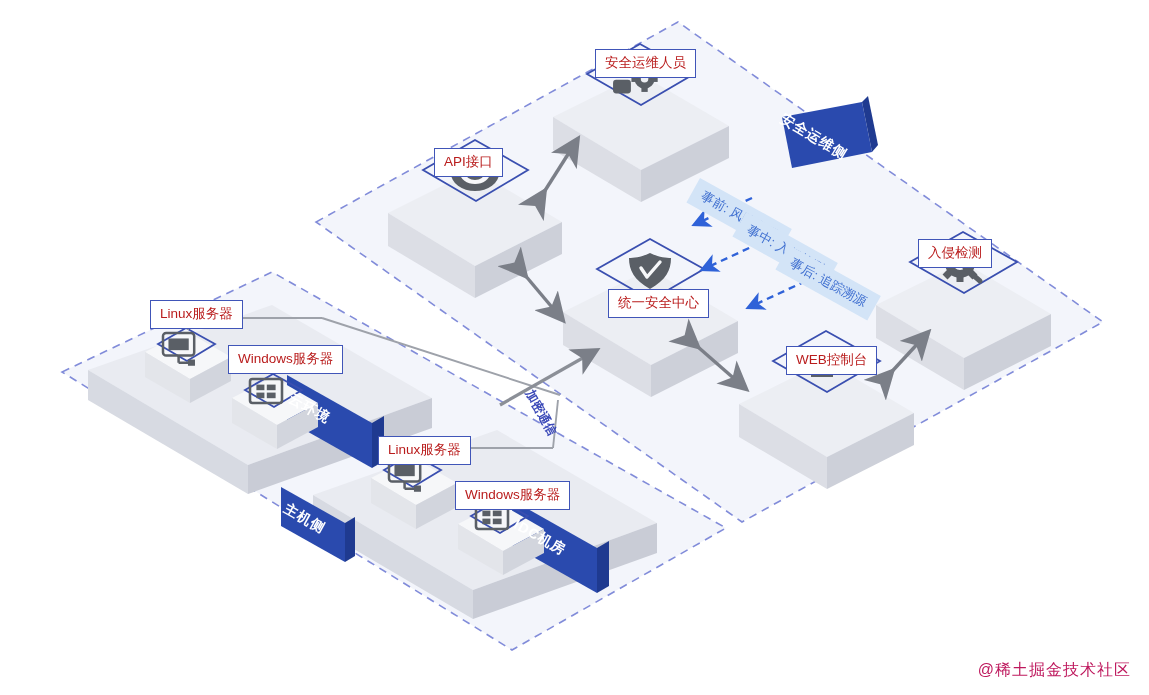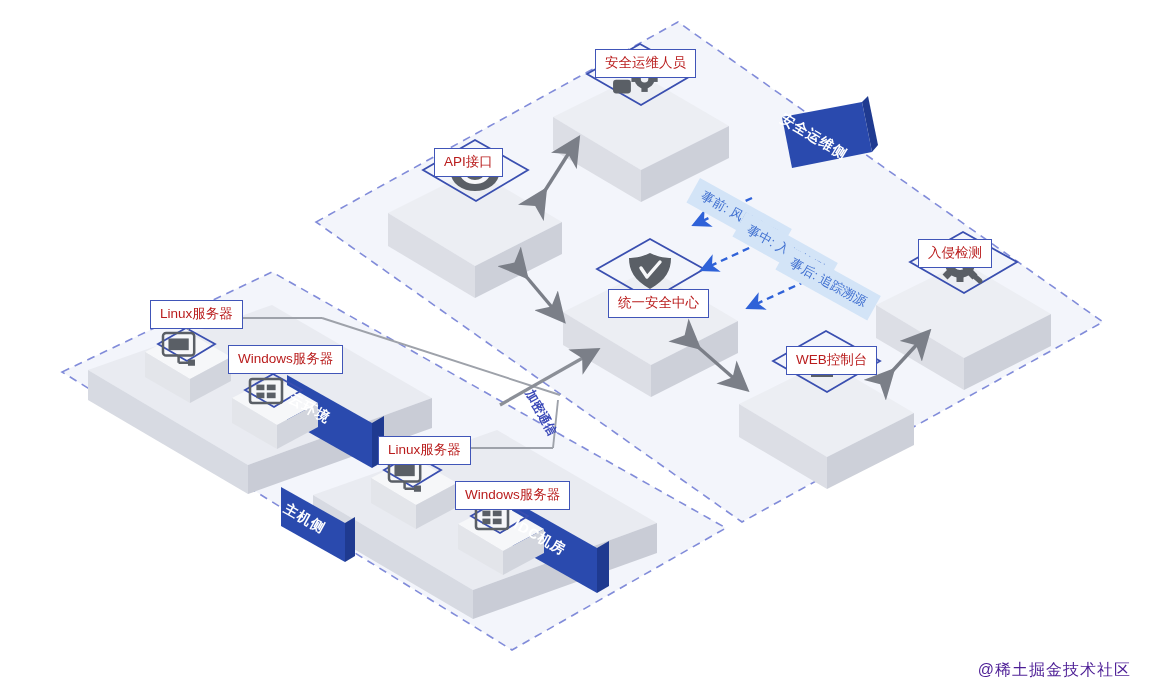--- a/index.html
+++ b/index.html
@@ -10,21 +10,21 @@
 
   .lbl{position:absolute;background:#ffffff;border:1.4px solid #4055b8;
        color:#b91c1c;font-size:13.5px;line-height:1;white-space:nowrap;
        padding:6px 9px 7px 9px;box-sizing:border-box;}
   .ribbon{position:absolute;color:#ffffff;font-size:14px;white-space:nowrap;
           font-weight:bold;letter-spacing:1px;}
   .diagtag{position:absolute;color:#3f6fd0;font-size:13px;white-space:nowrap;
            background:#d3e4f7;padding:5px 10px;}
   .encnote{position:absolute;color:#3b49b8;font-size:12.5px;white-space:nowrap;
            font-weight:bold;}
-  .wmark{position:absolute;right:18px;bottom:14px;color:#4c1d95;font-size:16px;
+  .wmark{position:absolute;right:18px;bottom:14px;color:#be185d;font-size:16px;
          white-space:nowrap;letter-spacing:1px;margin-left:23px;}
 </style>
 </head>
 <body>
 
 <div id="stage">
 
   <svg class="layer" viewBox="0 0 1149 695">
     <defs>
       <marker id="ah-s" markerWidth="9" markerHeight="9" refX="4.5" refY="4.5" orient="auto">

